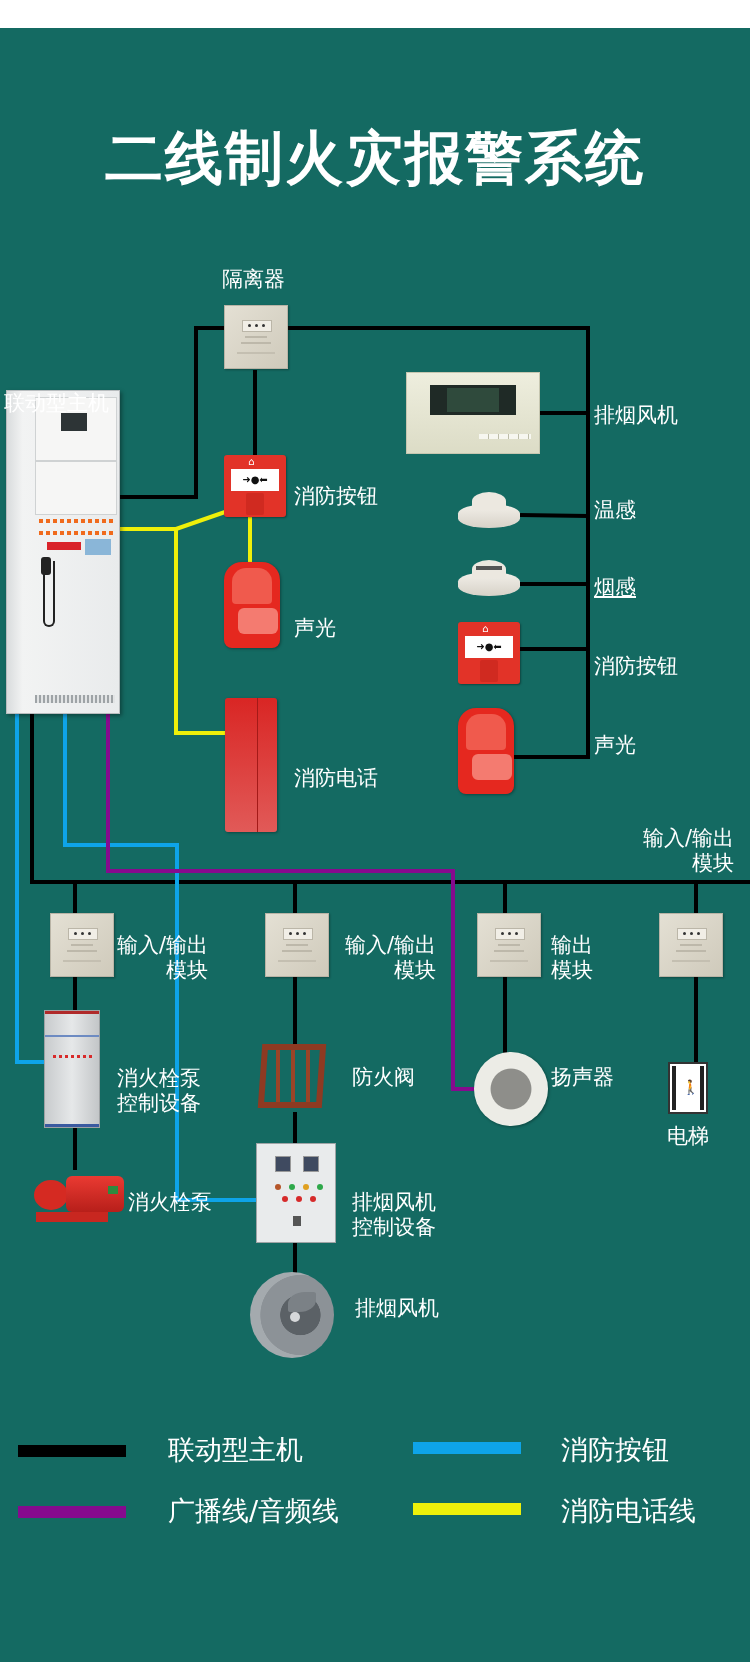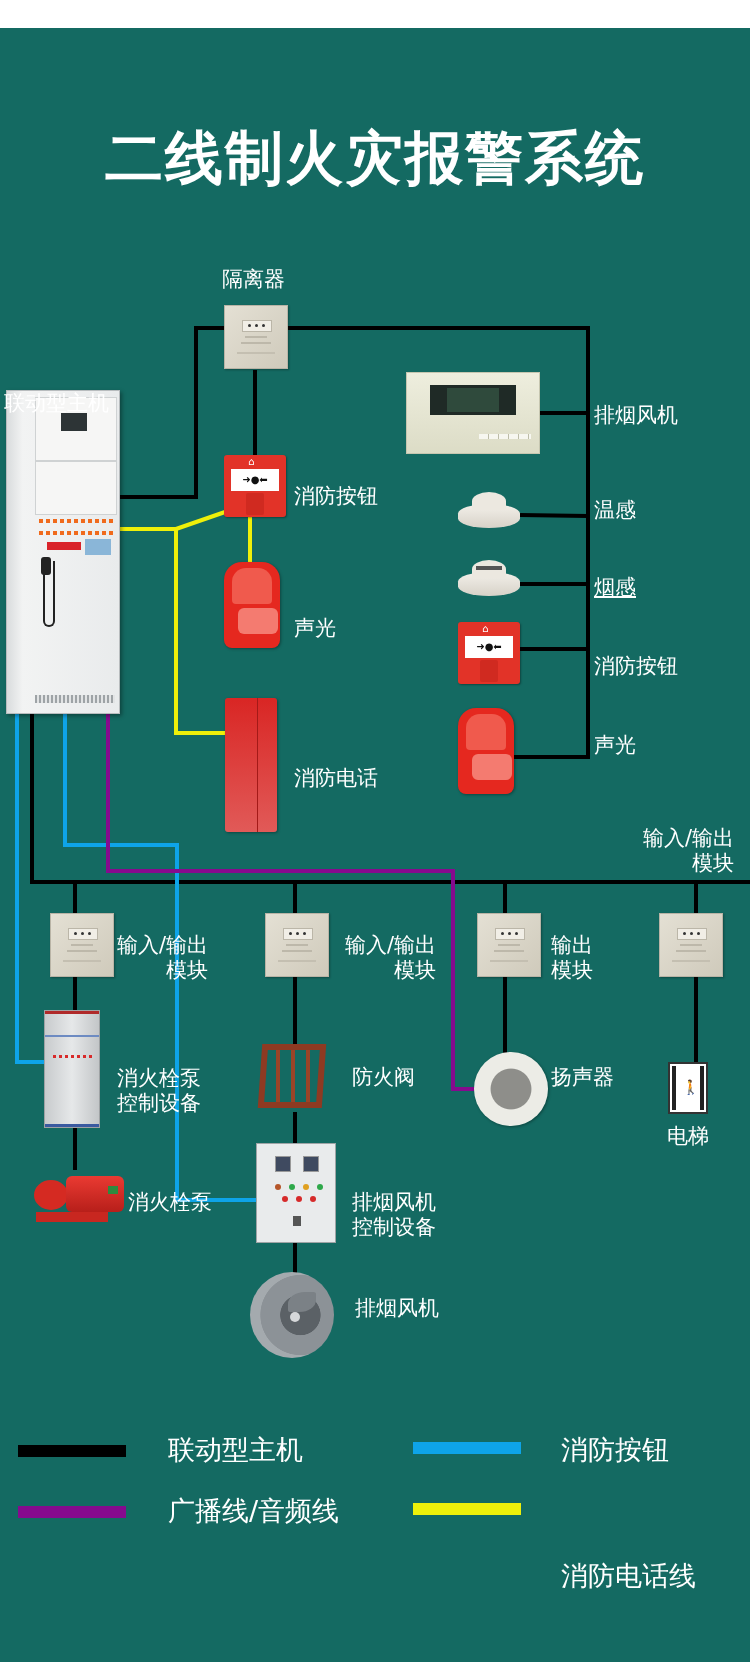--- a/index.html
+++ b/index.html
@@ -368,13 +368,13 @@
 <div class="elev">
   <div class="l"></div>
     <div class="r"></div>
     <div class="p">🚶</div>
 </div>
 <div class="label" style="left:667px;top:1124px;">电梯</div>
 
 <div class="legend-text" style="left:168px;top:1434px;">联动型主机</div>
 <div class="legend-text" style="left:561px;top:1434px;">消防按钮</div>
 <div class="legend-text" style="left:168px;top:1495px;">广播线/音频线</div>
-<div class="legend-text" style="left:561px;top:1560px;">消防电话线</div>
+<div class="legend-text" style="left:561px;top:1495px;">消防电话线</div>
 
 </body></html>

